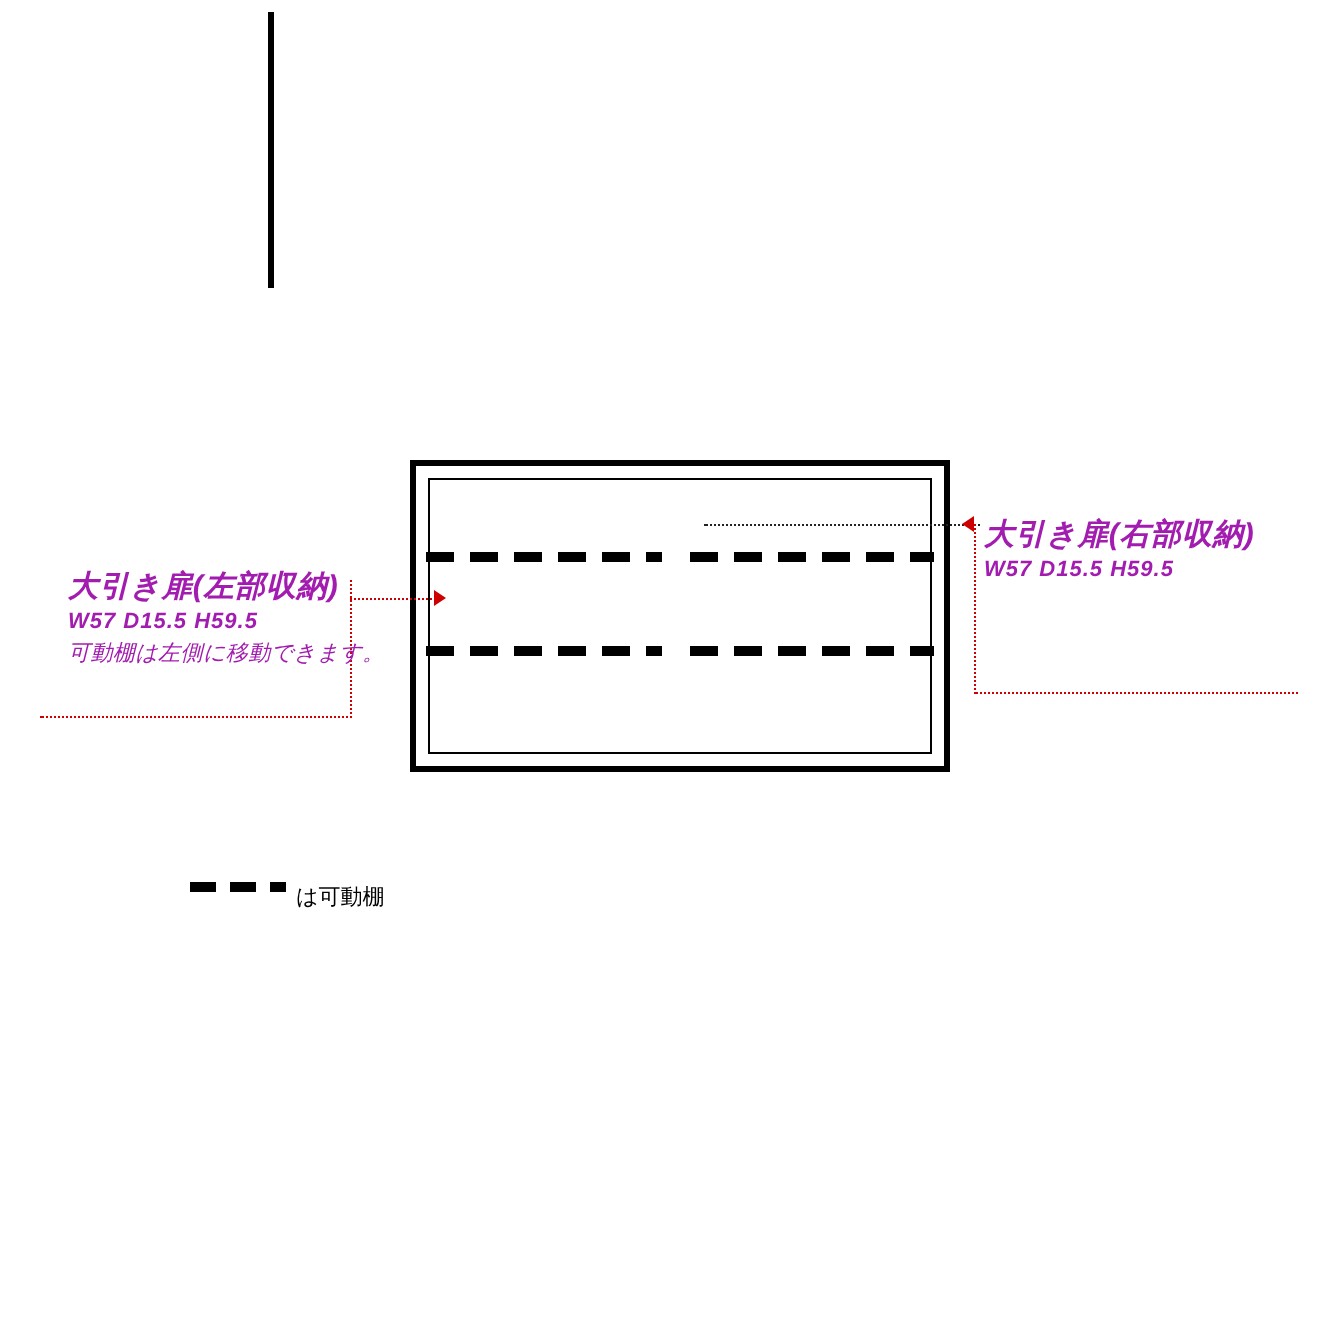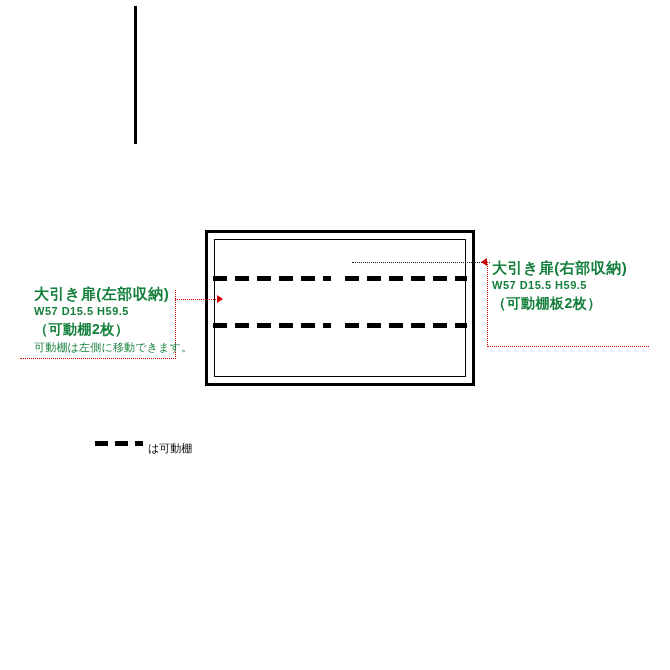--- a/index.html
+++ b/index.html
@@ -60,23 +60,24 @@
         rgba(255,255,255,0) 22px);
   }
   .shelf-l1 { left: 213px; top: 276px; width: 118px; }
   .shelf-l2 { left: 213px; top: 323px; width: 118px; }
   .shelf-r1 { left: 345px; top: 276px; width: 122px; }
   .shelf-r2 { left: 345px; top: 323px; width: 122px; }
 
   
   .callout {
     position: absolute;
-    color: #15803d;
+    color: #a21caf;
     line-height: 1.42;
     white-space: nowrap;
+    font-style: italic;
   }
   .callout .l1 {
     font-size: 15px;
     font-weight: bold;
     letter-spacing: 0.5px;
   }
   .callout .l2 {
     font-size: 11px;
     font-weight: bold;
     letter-spacing: 0.5px;
@@ -193,28 +194,26 @@
   <div class="arrow-right" id="ll-head"></div>
 
   <div class="dot-h-dark" id="rl-in"></div>
   <div class="dot-v" id="rl-bottom"></div>
   <div class="dot-h" id="rl-out"></div>
   <div class="arrow-left" id="rl-head"></div>
 
   <div class="callout" id="callout-left">
     <div class="l1">大引き扉(左部収納)</div>
     <div class="l2">W57  D15.5  H59.5</div>
-    <div class="l3">（可動棚2枚）</div>
     <div class="l4">可動棚は左側に移動できます。</div>
   </div>
 
   <div class="callout" id="callout-right">
     <div class="l1">大引き扉(右部収納)</div>
     <div class="l2">W57  D15.5  H59.5</div>
-    <div class="l3">（可動棚板2枚）</div>
   </div>
 
   <div id="legend">
     <div id="legend-swatch"></div>
     <div id="legend-label">は可動棚</div>
   </div>
 
 </div>
 
 </body></html>

